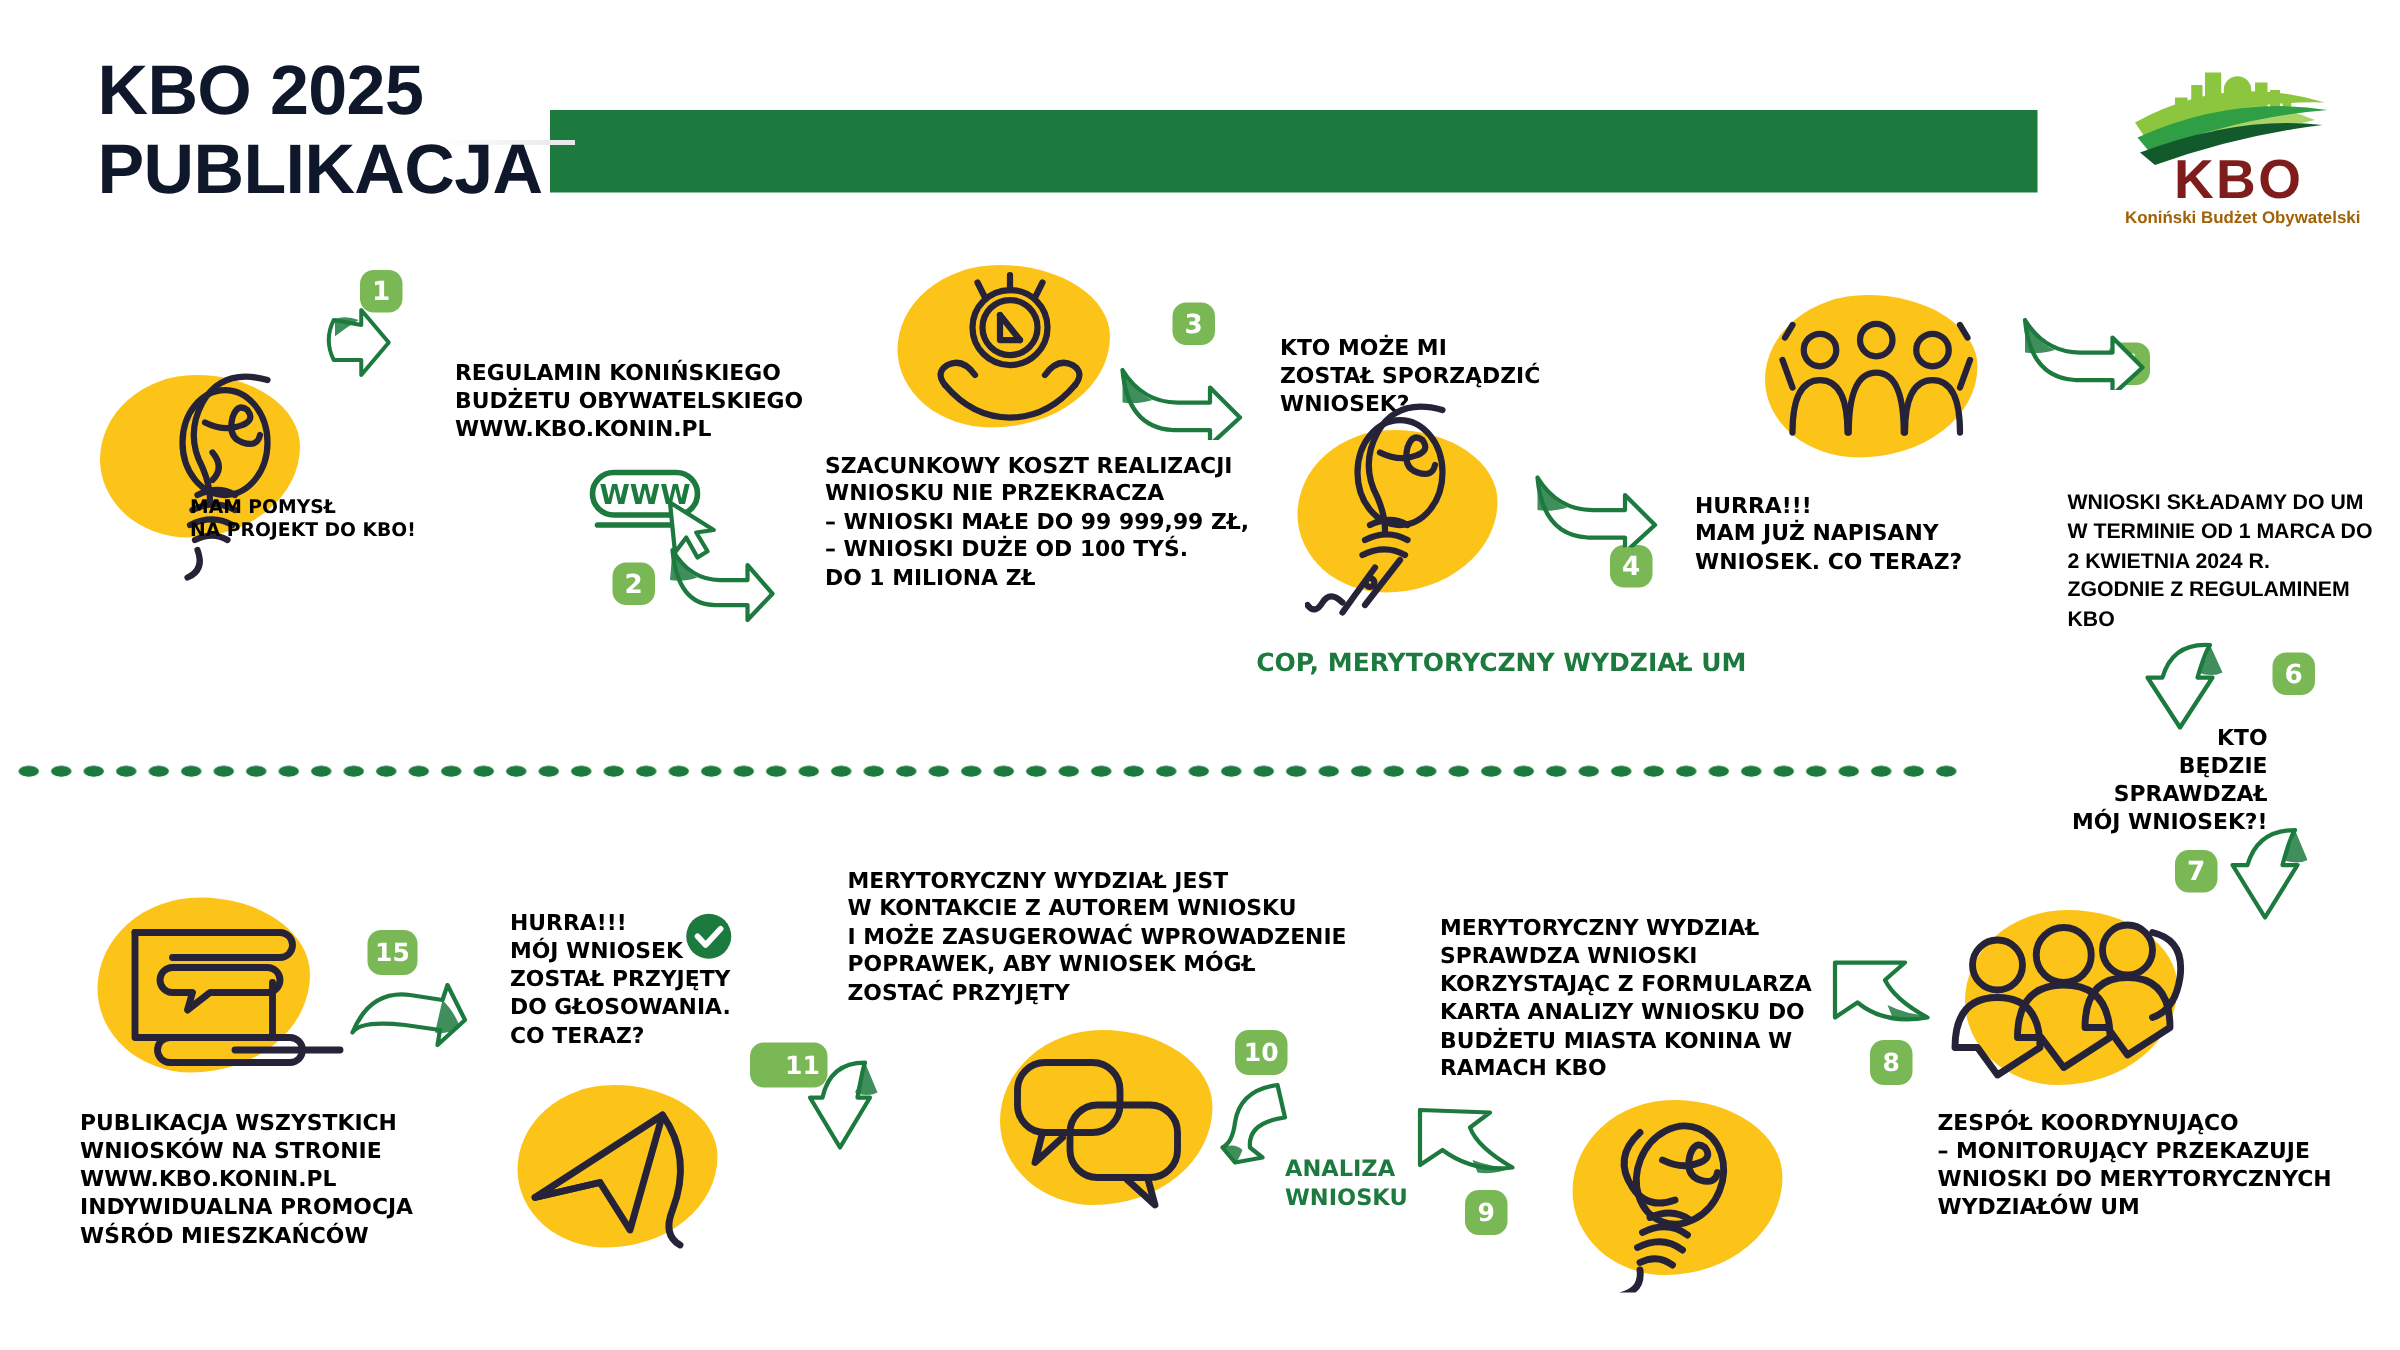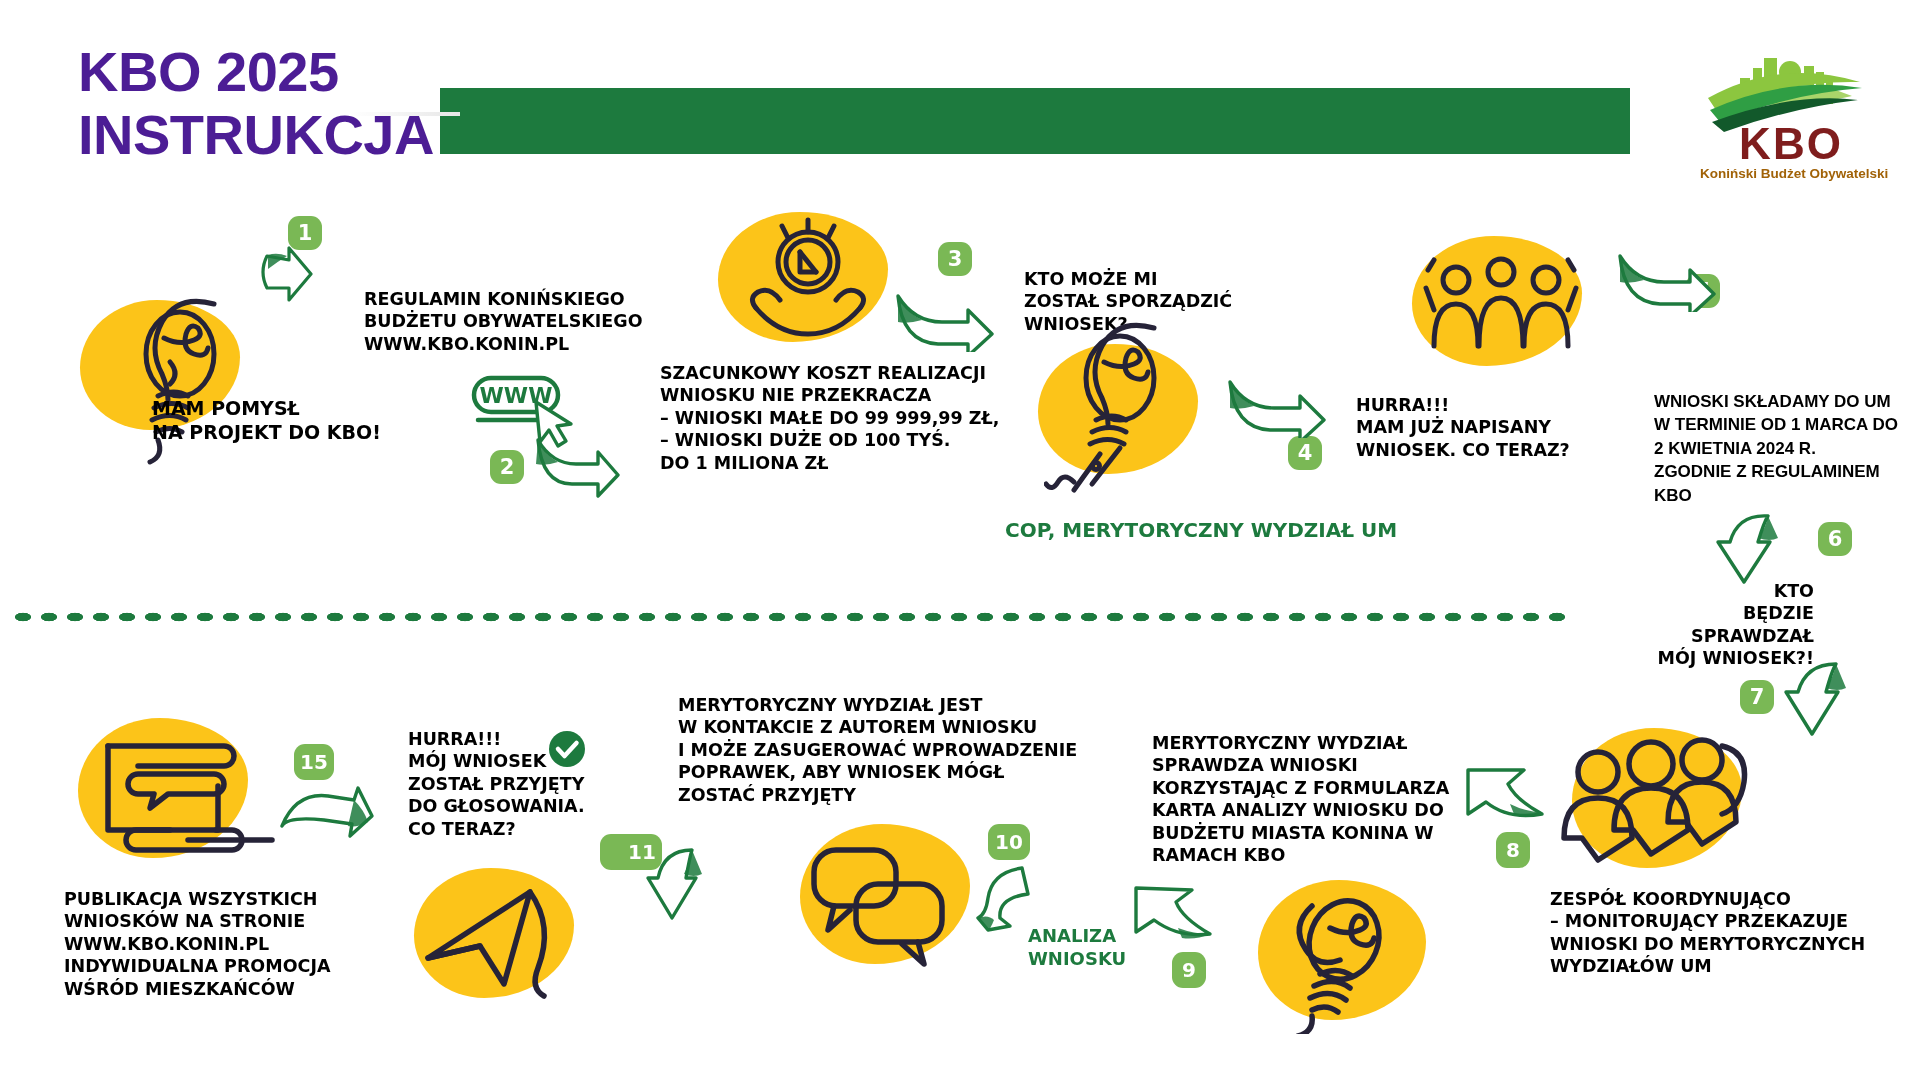--- a/index.html
+++ b/index.html
@@ -6,21 +6,21 @@
   body{
     width:1920px;height:1080px;position:relative;overflow:hidden;
     font-family:"Liberation Sans", sans-serif;
     -webkit-font-smoothing:antialiased;
   }
   .abs{position:absolute;}
   
   #page-title{
     left:78px;top:40px;width:420px;
     font-weight:bold;font-size:56px;line-height:1.13;
-    color:#4c1d95;letter-spacing:-0.5px;
+    color:#0f172a;letter-spacing:-0.5px;
   }
   #title-line2{display:block;}
   #header-bar{
     left:440px;top:88px;width:1190px;height:66px;
     background:#1d7a3e;
   }
   #title-connector{
     left:350px;top:112px;width:110px;height:4px;
     background:linear-gradient(to right,#ffffff,#e7e7e7);
   }
@@ -55,21 +55,21 @@
   .ico{position:absolute;}
 </style>
 </head>
 <body>
 
 <div class="abs" id="header-bar"></div>
 <div class="abs" id="title-connector"></div>
 
 <div class="abs" id="page-title">
   <span>KBO 2025</span>
-  <span id="title-line2">INSTRUKCJA</span>
+  <span id="title-line2">PUBLIKACJA</span>
 </div>
 
 <div class="abs" id="kbo-logo">
   <svg width="180" height="100" viewBox="0 0 180 100">
 
     <g fill="#8cc63f">
       <rect x="40" y="42" width="10" height="26"></rect>
       <rect x="53" y="32" width="9" height="36"></rect>
       <rect x="64" y="22" width="13" height="46"></rect>
       <rect x="104" y="30" width="10" height="38"></rect>
@@ -99,21 +99,21 @@
     <ellipse cx="62" cy="66" rx="34" ry="42"></ellipse>
     <path d="M46 50 Q62 58 76 52 Q86 48 80 40 Q72 34 68 46 Q64 62 76 66 Q88 70 90 60"></path>
     <path d="M52 74 Q62 86 52 96"></path>
     <path d="M40 108 q16 -8 30 0"></path>
     <path d="M36 120 q18 -9 34 0"></path>
     <path d="M34 132 q18 -9 34 0"></path>
     <path d="M38 144 q14 -7 26 0"></path>
     <path d="M40 152 q6 16 -8 22"></path>
   </g>
 </svg>
-<div class="txt" style="left:152px;top:396px;font-size:19px;">MAM POMYSŁ
+<div class="txt" style="left:152px;top:396px;font-size:15px;">MAM POMYSŁ
 NA PROJEKT DO KBO!</div>
 
 <div class="badge" style="left:288px;top:216px;width:34px;height:34px;font-size:21px;line-height:34px;">1</div>
 <svg class="ico" style="left:255px;top:238px;" width="70" height="70" viewBox="0 0 70 70">
   <path d="M12 18 q-8 16 0 32 l22 0 0 12 22 -26 -22 -26 0 12 z" fill="#ffffff" stroke="#1d7a3e" stroke-width="3.2" stroke-linejoin="round"></path>
   <path d="M13 17 q9 -3 19 1 q-10 6 -19 13 z" fill="#1d7a3e" opacity="0.85"></path>
 </svg>
 
 <div class="txt" style="left:364px;top:288px;font-size:17.5px;">REGULAMIN KONIŃSKIEGO
 BUDŻETU OBYWATELSKIEGO

